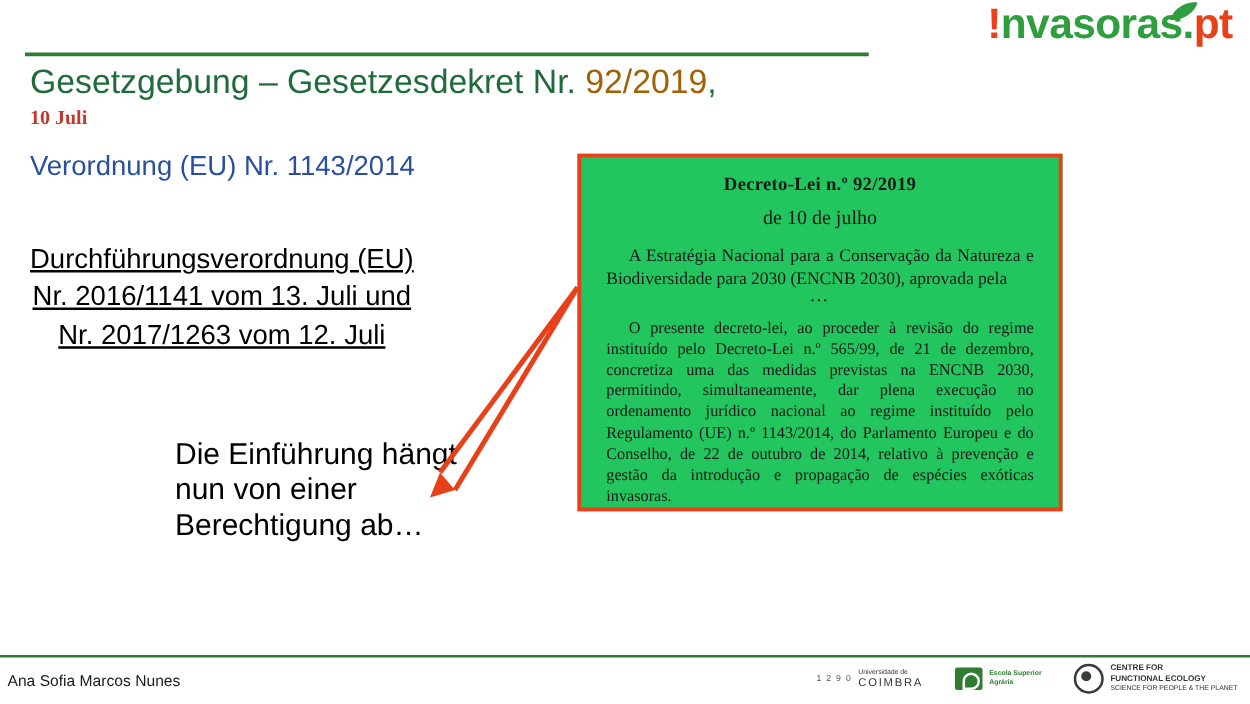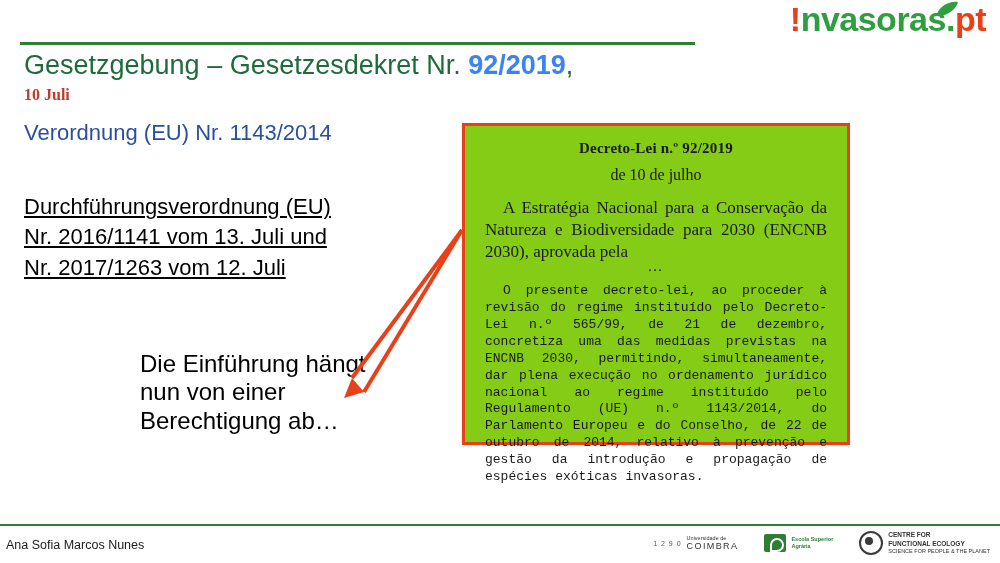--- a/index.html
+++ b/index.html
@@ -60,22 +60,22 @@
   .title {
     position: absolute;
     left: 24px;
     top: 50px;
     width: 700px;
     font-size: 27px;
     color: #1f6b3b;
     line-height: 1.12;
   }
   .title .num {
-    font-weight: bold;
-    color: #3b82f6;
+    font-weight: normal;
+    color: #a16207;
   }
   .title .comma {
     color: #1f6b3b;
   }
   .subtitle {
     position: absolute;
     left: 24px;
     top: 86px;
     font-size: 16px;
     font-weight: bold;
@@ -101,78 +101,78 @@
     position: absolute;
     left: 24px;
     top: 192px;
     font-size: 22px;
     color: #000000;
     line-height: 1.38;
   }
   .reg-block span {
     text-decoration: underline;
     display: block;
+    text-align: center;
   }
 
   
   .note {
     position: absolute;
     left: 140px;
     top: 350px;
     width: 230px;
     font-size: 24px;
     color: #000000;
     line-height: 1.18;
   }
 
   
   .decree {
     position: absolute;
     left: 462px;
     top: 123px;
     width: 388px;
-    height: 322px;
+    height: 286px;
     border: 3px solid #e8411a;
-    background: #84cc16;
+    background: #22c55e;
     box-sizing: border-box;
     font-family: "Liberation Serif", serif;
     color: #1a1a1a;
     padding: 14px 20px 10px 20px;
   }
   .decree-title {
     text-align: center;
     font-size: 15px;
     font-weight: bold;
     letter-spacing: 0.2px;
   }
   .decree-sub {
     text-align: center;
     font-size: 16px;
     margin-top: 9px;
   }
   .decree-p {
-    font-size: 17px;
+    font-size: 14px;
     text-align: justify;
     margin-top: 13px;
     line-height: 1.28;
     text-indent: 18px;
   }
   .decree-ellipsis {
     text-align: center;
     font-size: 15px;
     margin-top: -4px;
     letter-spacing: 2px;
   }
   .decree-p2 {
     font-size: 13px;
     text-align: justify;
     margin-top: 8px;
     line-height: 1.30;
     text-indent: 18px;
-    font-family: Liberation Mono, monospace;
   }
 
   
   .arrow-svg {
     position: absolute;
     left: 330px;
     top: 230px;
     width: 220px;
     height: 190px;
     overflow: visible;

